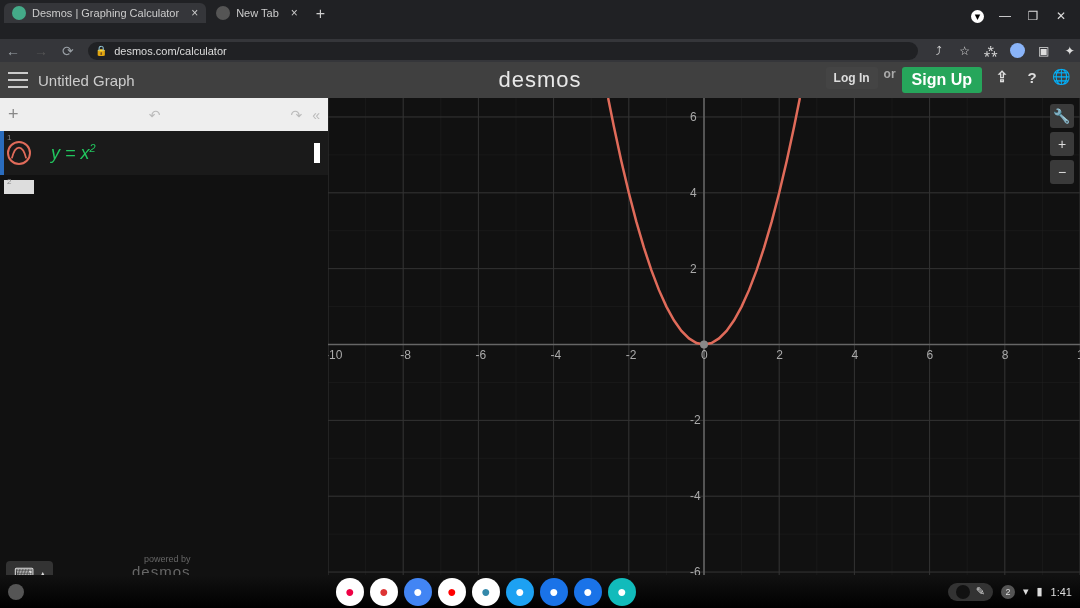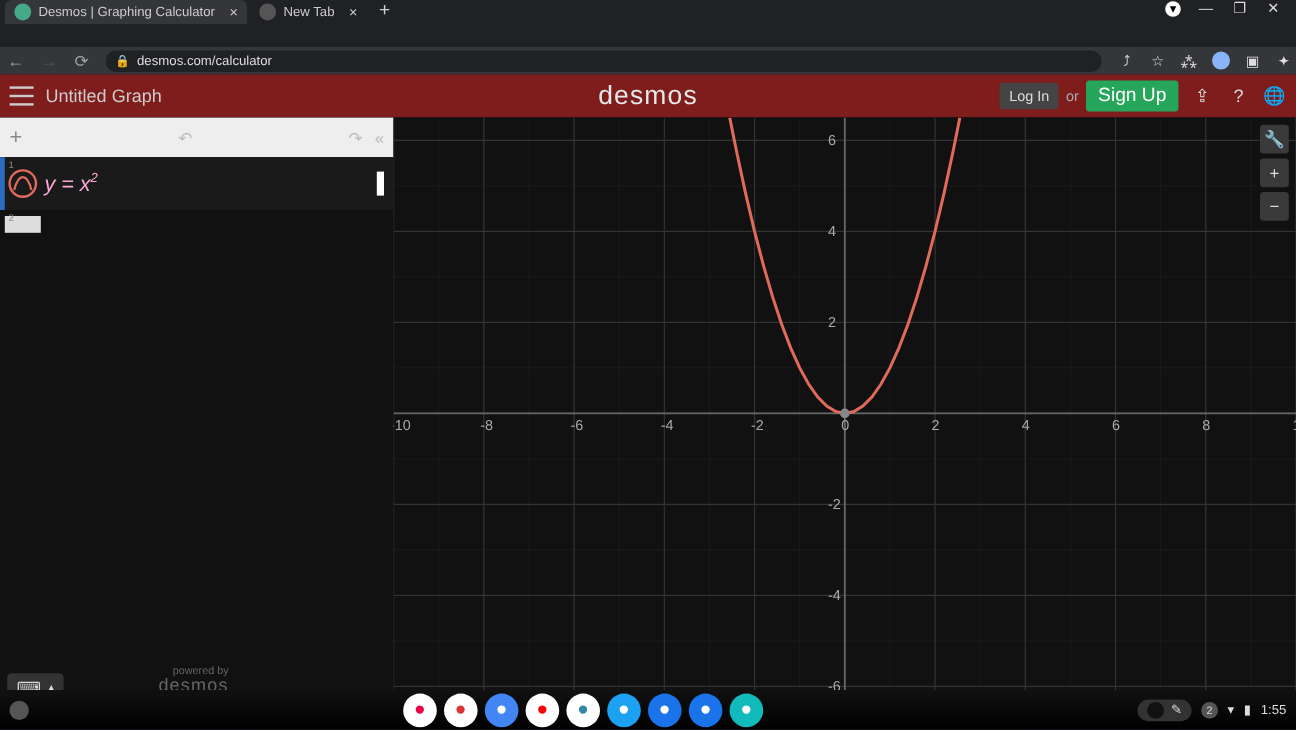--- a/index.html
+++ b/index.html
@@ -1,62 +1,62 @@
 <!DOCTYPE html>
 <html><head>
 <meta charset="utf-8">
 <style>
   * { box-sizing: border-box; margin: 0; padding: 0; font-family: Arial, sans-serif; }
   body { width: 1080px; height: 608px; overflow: hidden; background: #202124; position: relative; }
   
   
-  .tab-strip { height: 39px; background: #202124; display: flex; align-items: flex-start; padding: 0 4px; }
+  .tab-strip { height: 39px; background: #202124; display: flex; align-items: flex-end; padding: 16px 4px; }
   .tab { height: 20px; display: flex; align-items: center; padding: 0 8px; font-size: 11px; color: #ccc; border-radius: 6px 6px 0 0; margin-right: 2px; position: relative; }
   .tab.active { background: #35363a; }
   .tab-favicon { width: 14px; height: 14px; background: #4a8; border-radius: 50%; margin-right: 6px; display: inline-block; }
   .tab-close { margin-left: 12px; font-size: 12px; cursor: pointer; }
   .new-tab-btn { color: #ccc; margin-left: 8px; font-size: 16px; cursor: pointer; }
   .window-controls { margin-left: auto; display: flex; gap: 14px; align-items: center; color: #ddd; padding-right: 8px; }
   .win-ctrl { width: 14px; height: 14px; display: flex; align-items: center; justify-content: center; cursor: pointer; font-size: 12px; }
   .win-ctrl.circle { border-radius: 50%; background: #fff; color: #000; width: 13px; height: 13px; font-size: 11px; }
   
   .addr-bar { height: 23px; background: #35363a; display: flex; align-items: center; padding: 0 6px; gap: 14px; }
   .nav-btn { color: #9aa0a6; font-size: 14px; cursor: pointer; }
   .addr-input { flex: 0 0 830px; height: 18px; background: #202124; border-radius: 10px; display: flex; align-items: center; padding: 0 8px; font-size: 11px; color: #ddd; }
   .lock { margin-right: 6px; font-size: 10px; }
   .addr-right { margin-left: auto; display: flex; gap: 12px; align-items: center; }
   .chrome-icon { width: 14px; height: 14px; display: flex; align-items: center; justify-content: center; color: #ddd; cursor: pointer; font-size: 12px; }
   .chrome-icon.round { border-radius: 50%; background: #8ab4f8; color: #000; width: 15px; height: 15px; }
   
   
-  .desmos-header { height: 36px; background: #7f1d1d; display: flex; align-items: center; padding: 0 8px; position: relative; }
+  .desmos-header { height: 36px; background: #404040; display: flex; align-items: center; padding: 0 8px; position: relative; }
   .hamburger { width: 20px; height: 16px; cursor: pointer; display: flex; flex-direction: column; justify-content: space-between; margin-right: 10px; }
   .hamburger span { height: 2px; background: #ccc; }
   .graph-title { color: #ccc; font-size: 15px; }
   .center-logo { position: absolute; left: 50%; transform: translateX(-50%); color: #e8e8e8; font-size: 22px; letter-spacing: 1px; font-weight: 300; }
-  .right-controls { margin-left: auto; display: flex; align-items: center; gap: 6px; }
+  .right-controls { margin-left: auto; display: flex; align-items: flex-start; gap: 6px; font-weight: bold; }
   .login-btn { background: #444; color: #ddd; padding: 4px 8px; font-size: 12px; border-radius: 3px; cursor: pointer; }
   .or-text { color: #aaa; font-size: 12px; }
   .signup-btn { background: #26a65b; color: #fff; padding: 4px 10px; font-size: 16px; border-radius: 3px; cursor: pointer; }
   .hdr-icon { color: #ddd; width: 20px; height: 20px; display: flex; align-items: center; justify-content: center; font-size: 15px; cursor: pointer; margin-left: 4px; }
   
   
   .main { display: flex; height: 493px; background: #111; position: relative; }
   
   
   .expr-panel { width: 328px; background: #111; position: relative; }
   .expr-toolbar { height: 33px; background: #eee; display: flex; align-items: center; justify-content: flex-start; padding: 0 8px; gap: 10px; }
   .tool-add { color: #888; font-size: 18px; margin-right: auto; cursor: pointer; }
   .tool-icon { color: #bbb; font-size: 14px; cursor: pointer; }
   .expr-row { height: 44px; display: flex; align-items: center; background: #1a1a1a; border-left: 4px solid transparent; position: relative; }
   .expr-row.active { border-left-color: #2a6cbd; }
   .expr-num { position: absolute; left: 0; top: 0; font-size: 8px; color: #888; padding: 2px 3px; }
   .expr-icon { width: 24px; height: 24px; border-radius: 50%; border: 2px solid #e06b5a; margin-left: 3px; display: flex; align-items: center; justify-content: center; }
   .expr-icon svg { width: 18px; height: 18px; }
-  .expr-text { color: #f9a8d4; font-style: italic; font-family: 'Times New Roman', serif; font-size: 18px; margin-left: 6px; }
+  .expr-text { color: #22c55e; font-style: italic; font-family: 'Times New Roman', serif; font-size: 18px; margin-left: 20px; }
   .expr-text sup { font-size: 11px; vertical-align: super; }
   .expr-cursor { width: 6px; height: 20px; background: #fff; margin-left: auto; margin-right: 8px; animation: blink 1s infinite; }
   .expr-close { position: absolute; right: -22px; top: 8px; color: #888; font-size: 20px; cursor: pointer; }
   .expr-row.empty { background: #111; height: 20px; }
   .expr-empty-bar { width: 30px; height: 14px; background: #ddd; margin-top: 4px; }
   @keyframes blink { 50% { opacity: 0.3; } }
   
   .powered { position: absolute; bottom: 12px; left: 132px; color: #666; font-size: 9px; text-align: right; line-height: 1; }
   .powered-logo { font-size: 15px; letter-spacing: 1px; font-weight: 300; }
   
@@ -281,15 +281,15 @@
       <div class="dock-app" style="background: rgb(17, 187, 187); color: rgb(255, 255, 255);">●</div>
     </div>
   <div class="dock-right">
     <div class="dock-pill">
       <span style="width:14px;height:14px;background:#111;border-radius:50%"></span>
       <span>✎</span>
     </div>
     <span style="background:#555;border-radius:50%;width:14px;height:14px;display:inline-flex;align-items:center;justify-content:center;font-size:9px">2</span>
     <span>▾</span>
     <span>▮</span>
-    <span>1:55</span>
+    <span>1:41</span>
   </div>
 </div>
 
 </body></html>

